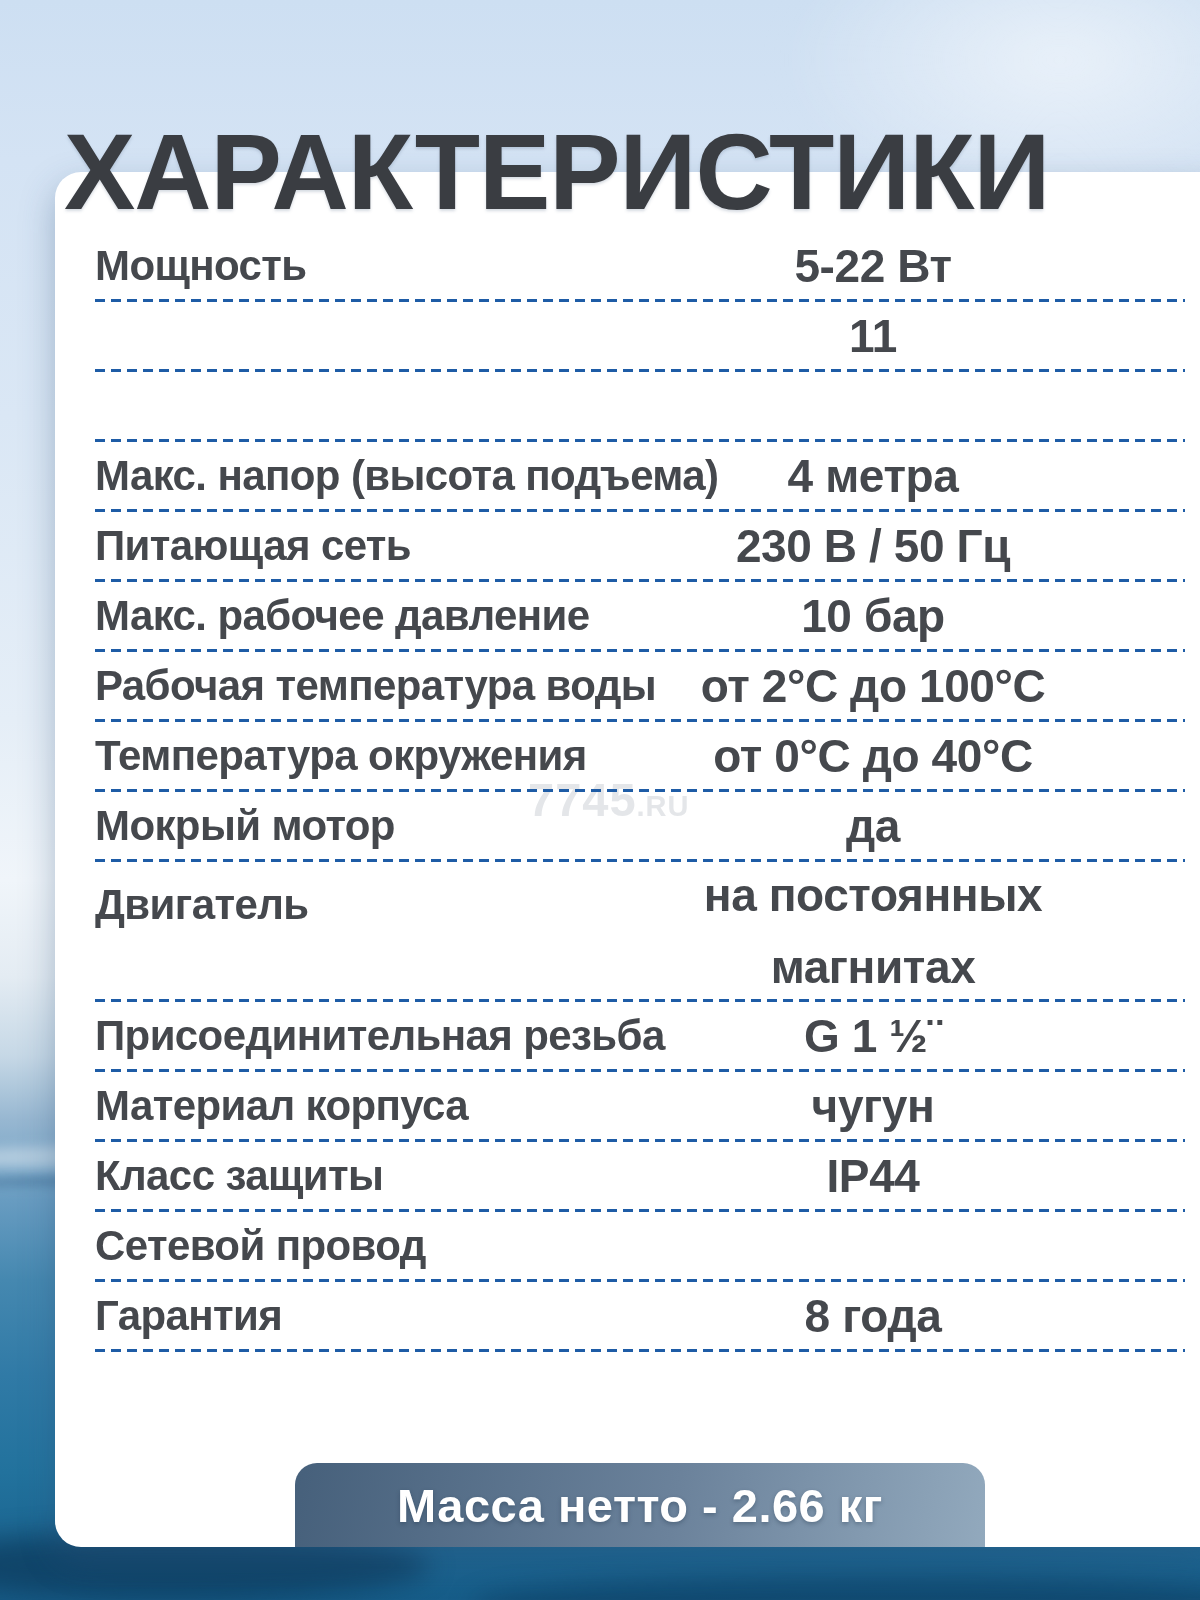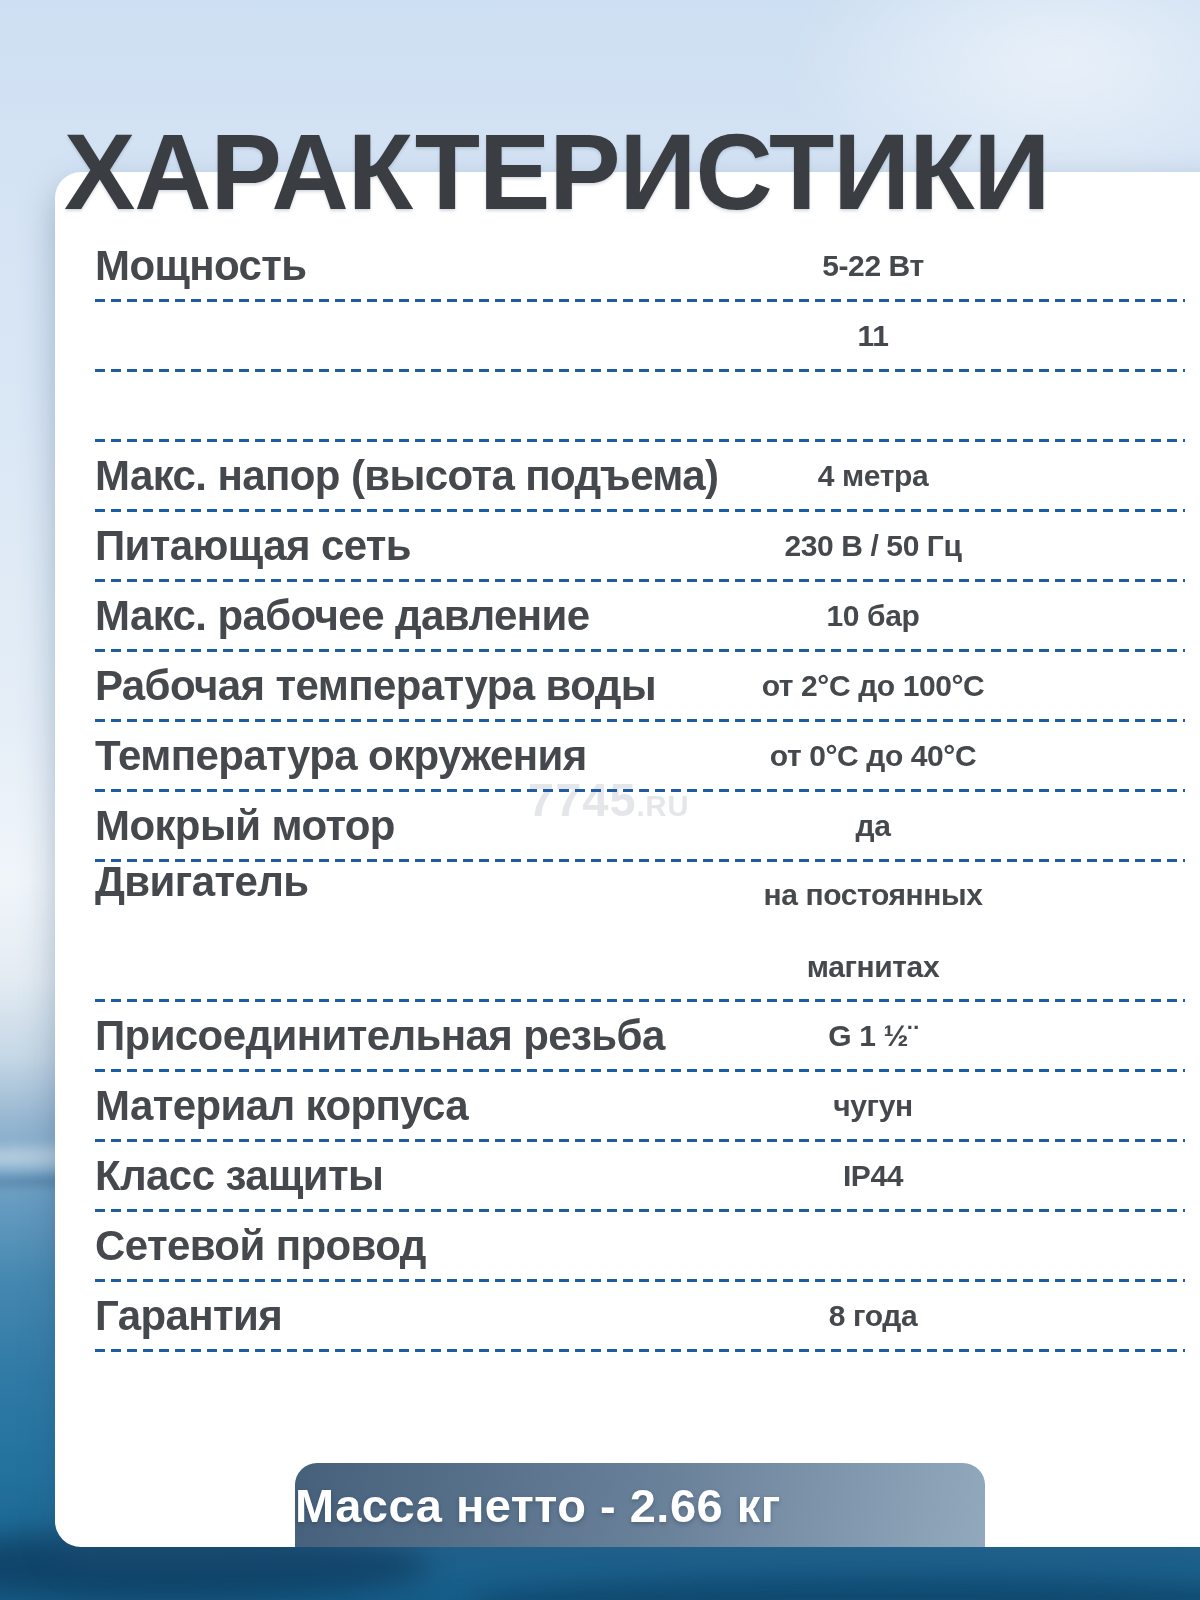--- a/index.html
+++ b/index.html
@@ -51,37 +51,37 @@
   .row{position:relative;height:70px;}
   .row.tall{height:140px;}
   .row::after{
     content:"";position:absolute;left:40px;right:40px;bottom:-1px;height:3px;
     background:repeating-linear-gradient(90deg,var(--dash,#1e5ca6) 0 10px,transparent 10px 16px);
   }
   .lbl{
     position:absolute;left:40px;top:50%;transform:translateY(-50%);
     font-size:42px;letter-spacing:-0.6px;color:var(--text,#45484d);white-space:nowrap;
   }
-  .row.tall .lbl{top:21px;}
+  .row.tall .lbl{top:44px;}
   .val{
     position:absolute;left:818px;top:50%;transform:translate(-50%,-50%);
-    font-size:30px;letter-spacing:-0.4px;color:var(--text,#45484d);
+    font-size:46px;letter-spacing:-0.4px;color:var(--text,#45484d);
     white-space:pre-line;text-align:center;line-height:72px;
   }
   .watermark{
     position:absolute;left:473px;top:600px;z-index:0;color:#e4e6e9;
     white-space:nowrap;letter-spacing:1px;
   }
   .wm-big{font-size:47px;}
   .wm-small{font-size:29px;}
   .badge{
     position:absolute;left:50%;bottom:0;transform:translateX(-50%);
     width:690px;height:84px;border-radius:22px 22px 0 0;
     background:linear-gradient(100deg,var(--pill-dark,#46607b) 0%,#6b829b 55%,var(--pill-light,#92a9bd) 100%);
-    display:flex;align-items:center;justify-content:flex-start;z-index:2;
+    display:flex;align-items:center;justify-content:center;z-index:2;
   }
   .badge-text{
     color:#ffffff;font-size:47px;letter-spacing:0.5px;white-space:nowrap;
     text-shadow:0 2px 4px rgba(30,50,70,0.35);
   }
 </style>
 </head>
 <body style="--dash: #1e5ca6; --text: #45484d; --pill-dark: #46607b; --pill-light: #92a9bd;">
 
 <div class="sheen"></div>

